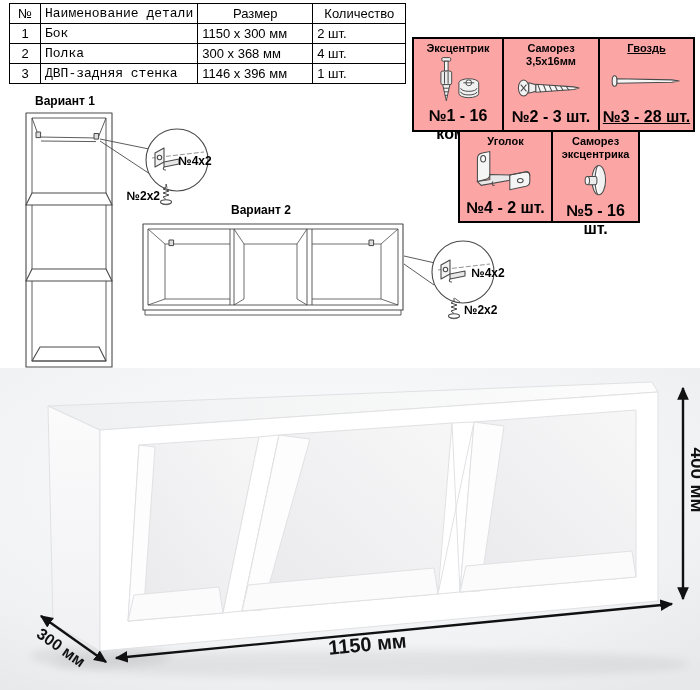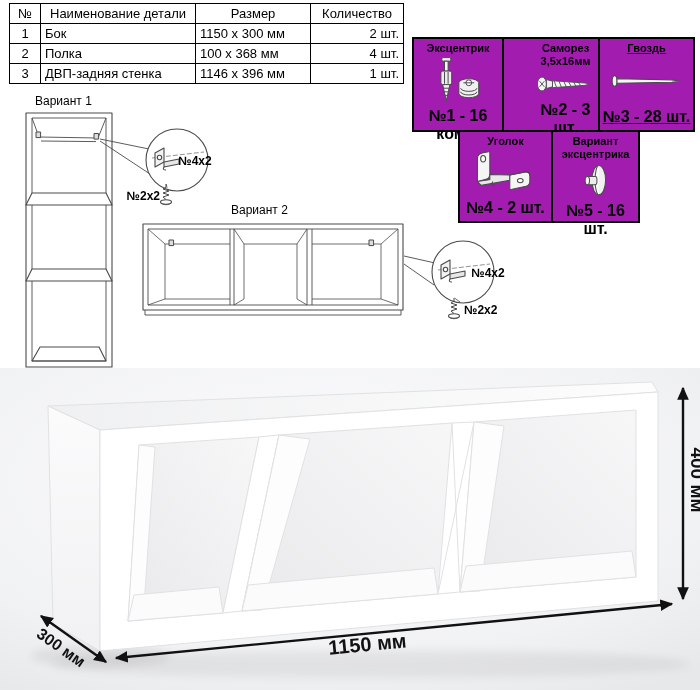--- a/index.html
+++ b/index.html
@@ -5,31 +5,31 @@
   html,body{margin:0;padding:0;background:#fff;}
   #canvas{position:relative;width:700px;height:690px;background:#ffffff;overflow:hidden;
           font-family:"Liberation Sans","DejaVu Sans",sans-serif;color:#000;}
   
   #parts-table{position:absolute;left:9px;top:3px;border-collapse:collapse;table-layout:fixed;
                font-size:13px;line-height:1;}
   #parts-table td,#parts-table th{border:1.5px solid #000;padding:0 4px;height:19px;
                font-weight:normal;white-space:nowrap;overflow:hidden;}
   #parts-table th{text-align:center;}
   .col-num{width:22px;text-align:center;}
-  .col-name{width:146px;text-align:left;}
+  .col-name{width:146px;text-align:left;font-family:Liberation Mono, monospace;}
   .col-size{width:106px;}
-  .col-qty{width:84px;text-align:right;}
+  .col-qty{width:84px;text-align:left;}
   
-  .hw-cell{position:absolute;box-sizing:border-box;border:2px solid #000;background:#a21caf;
+  .hw-cell{position:absolute;box-sizing:border-box;border:2px solid #000;background:#fca5a5;
            display:flex;flex-direction:column;align-items:center;}
   .hw-name{font-size:11px;font-weight:bold;text-align:center;line-height:1.15;padding-top:3px;}
   .hw-icon{flex:1;display:flex;align-items:center;justify-content:center;width:100%;}
   .hw-count{font-size:16px;font-weight:bold;text-align:center;padding-bottom:4px;}
   
-  .variant-title{position:absolute;font-size:12px;font-weight:normal;}
+  .variant-title{position:absolute;font-size:12px;font-weight:bold;}
   .lineart{position:absolute;}
   text.callout-label{font-size:12px;font-weight:bold;fill:#000;}
 </style>
 </head>
 <body>
 
 <div id="canvas">
 
   <table id="parts-table">
     <tbody>
@@ -41,21 +41,21 @@
     </tr>
     <tr>
       <td class="col-num">1</td>
       <td class="col-name">Бок</td>
       <td class="col-size">1150 x 300 мм</td>
       <td class="col-qty">2 шт.</td>
     </tr>
     <tr>
       <td class="col-num">2</td>
       <td class="col-name">Полка</td>
-      <td class="col-size">100 x 368 мм</td>
+      <td class="col-size">300 x 368 мм</td>
       <td class="col-qty">4 шт.</td>
     </tr>
     <tr>
       <td class="col-num">3</td>
       <td class="col-name">ДВП-задняя стенка</td>
       <td class="col-size">1146 x 396 мм</td>
       <td class="col-qty">1 шт.</td>
     </tr>
   </tbody>
     </table>
@@ -79,21 +79,21 @@
           <path d="M41,30 v12 a11,4.5 0 0 0 22,0 v-12" fill="#f0f0f0"></path>
           <path d="M43,36 a9,3.5 0 0 0 18,0"></path>
             <path d="M43,40 a9,3.5 0 0 0 18,0"></path>
           <circle cx="52" cy="30" r="3.2" fill="#fff"></circle>
             <line x1="46" y1="30" x2="58" y2="30"></line>
         </svg>
       </div>
       <div class="hw-count">№1 - 16 комп.</div>
     </div>
 
-    <div class="hw-cell" style="left:502px;top:37px;width:98px;height:95px;padding-left:29px;">
+    <div class="hw-cell" style="left:502px;top:37px;width:98px;height:95px;">
       <div class="hw-name">Саморез 3,5х16мм</div>
       <div class="hw-icon">
         <svg width="76" height="34" viewBox="0 0 80 36" fill="none" stroke="#4a4a4a" stroke-width="1.1">
           <ellipse cx="11" cy="18" rx="5.5" ry="8.5" fill="#f4f4f4"></ellipse>
           <path d="M8,14.5 L14,21.5 M14,14.5 L8,21.5"></path>
           <polygon points="16.5,12.5 24,14.5 24,21.5 16.5,23.5" fill="#efefef"></polygon>
           <polygon points="24,14 64,16.8 70,18 64,19.6 24,22.5" fill="#f6f6f6"></polygon>
           <path d="M26,14.2 L29,22.3 M32,14.6 L35,22 M38,15 L41,21.6 M44,15.4 L47,21.2 M50,15.8 L53,20.8 M56,16.2 L59,20.4"></path>
         </svg>
       </div>
@@ -121,21 +121,21 @@
           <path d="M46,27 l16,-3 q5,-1 5,4 l0,6 q0,4 -4,5 l-17,3.5 z" fill="#f5f5f5"></path>
           <path d="M46,27 l16,-3 q5,-1 5,4"></path>
           <path d="M28,34 q-2,4 2,4"></path>
           <ellipse cx="57" cy="33" rx="3" ry="2.2" fill="#fff"></ellipse>
         </svg>
       </div>
       <div class="hw-count">№4 - 2 шт.</div>
     </div>
 
     <div class="hw-cell" style="left:551px;top:130px;width:89px;height:93px;">
-      <div class="hw-name">Вариант эксцентрика</div>
+      <div class="hw-name">Саморез эксцентрика</div>
       <div class="hw-icon">
         <svg width="56" height="42" viewBox="0 0 60 46" fill="none" stroke="#4a4a4a" stroke-width="1.1">
           <ellipse cx="33" cy="22" rx="7.5" ry="16" fill="#f1f1f1"></ellipse>
           <path d="M33,6 a4,16 0 0 0 0,32" fill="#fafafa"></path>
           <rect x="20" y="18" width="11" height="9" rx="2" fill="#ececec"></rect>
           <ellipse cx="20.5" cy="22.5" rx="2.4" ry="4.5" fill="#f6f6f6"></ellipse>
         </svg>
       </div>
       <div class="hw-count">№5 - 16 шт.</div>
     </div>

